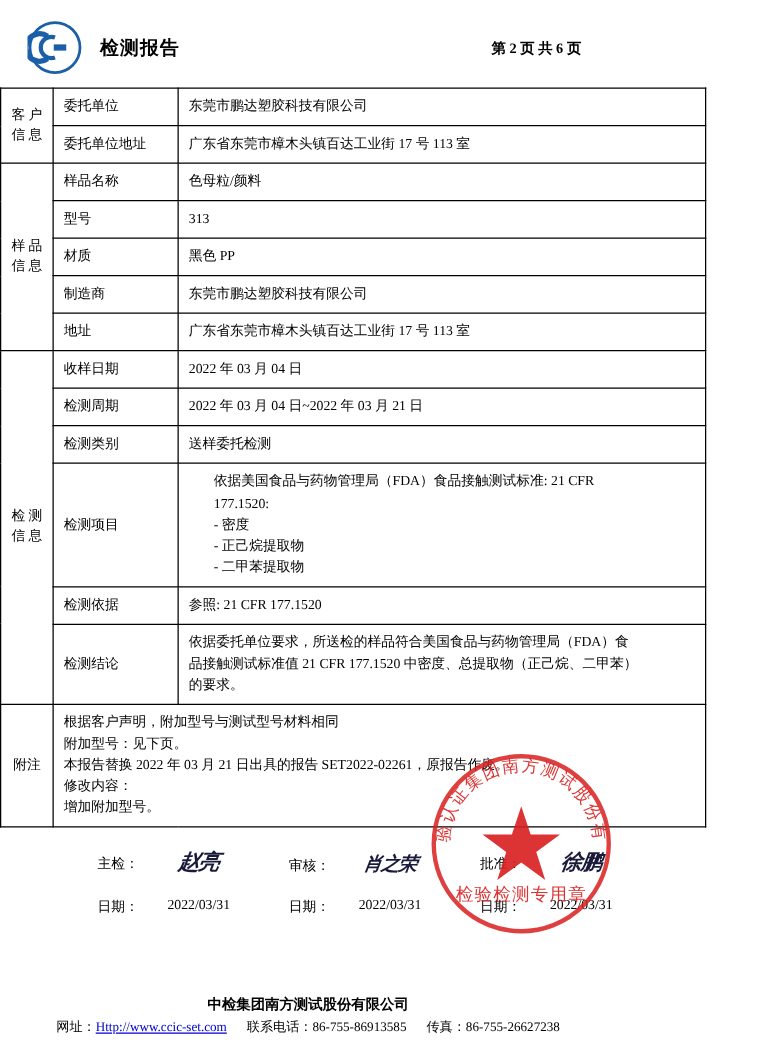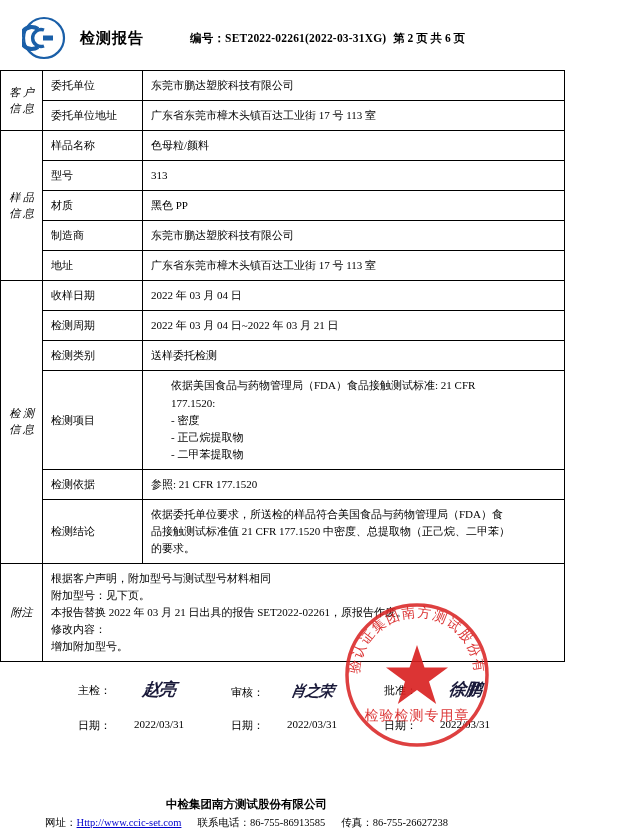--- a/index.html
+++ b/index.html
@@ -84,21 +84,20 @@
   }
   td.val {
     padding-left: 9px;
   }
   .sec-inner {
     display: flex;
     flex-direction: column;
     align-items: center;
     justify-content: center;
     line-height: 1.45;
-    font-style: italic;
   }
   .item-list {
     margin: 0;
   }
   .item-list div { white-space: nowrap; margin-left: 20px; }
 
   td.notes {
     padding: 7px 10px 7px 10px;
     line-height: 1.85;
   }
@@ -178,21 +177,20 @@
   <div class="header">
     <div class="logo">
       <svg width="44" height="44" viewBox="0 0 44 44">
         <circle cx="22" cy="22" r="20" fill="none" stroke="#1a5fa8" stroke-width="2.2"></circle>
         <path d="M16 13 A11 11 0 1 0 16 31" fill="none" stroke="#1a5fa8" stroke-width="4.2"></path>
         <path d="M22 14 A8.5 8.5 0 1 0 22 30" fill="none" stroke="#1a5fa8" stroke-width="3.4"></path>
         <rect x="21" y="19.5" width="10" height="5" fill="#1a5fa8"></rect>
       </svg>
     </div>
     <div class="hdr-title">检测报告</div>
-    <div class="hdr-no"><span>编号：</span><span>SET2022-02261(2022-03-31XG)</span></div>
     <div class="hdr-page">第 2 页  共 6 页</div>
   </div>
 
   <table class="main">
     <colgroup>
       <col style="width:42px">
       <col style="width:100px">
       <col>
     </colgroup>
     <tbody>

